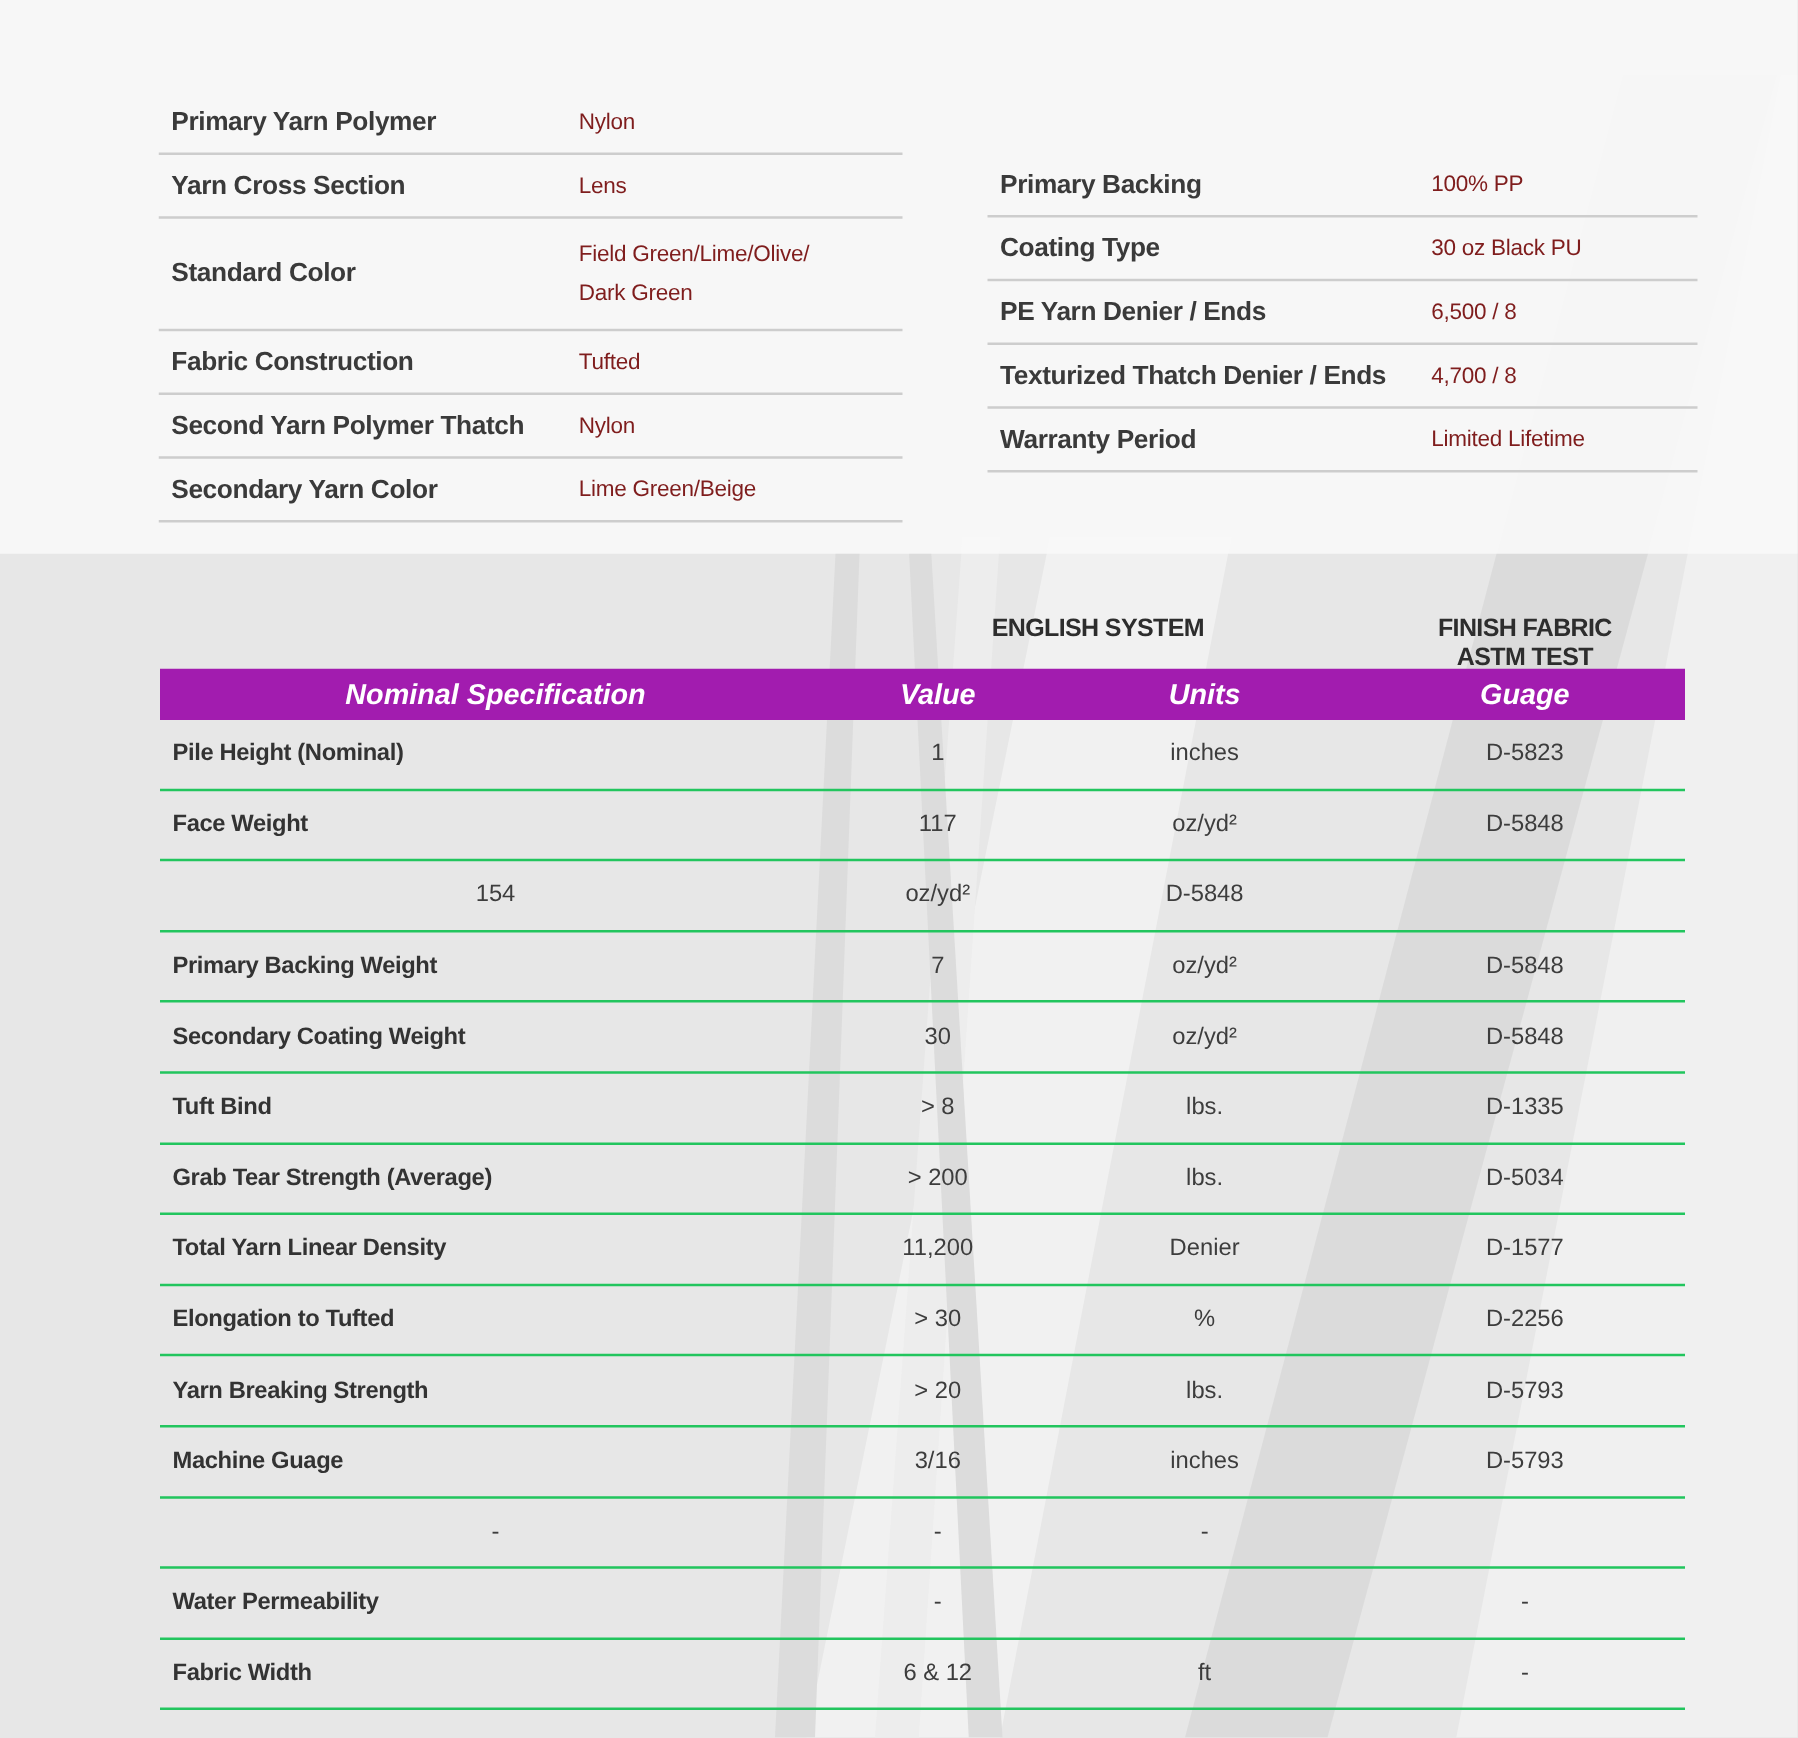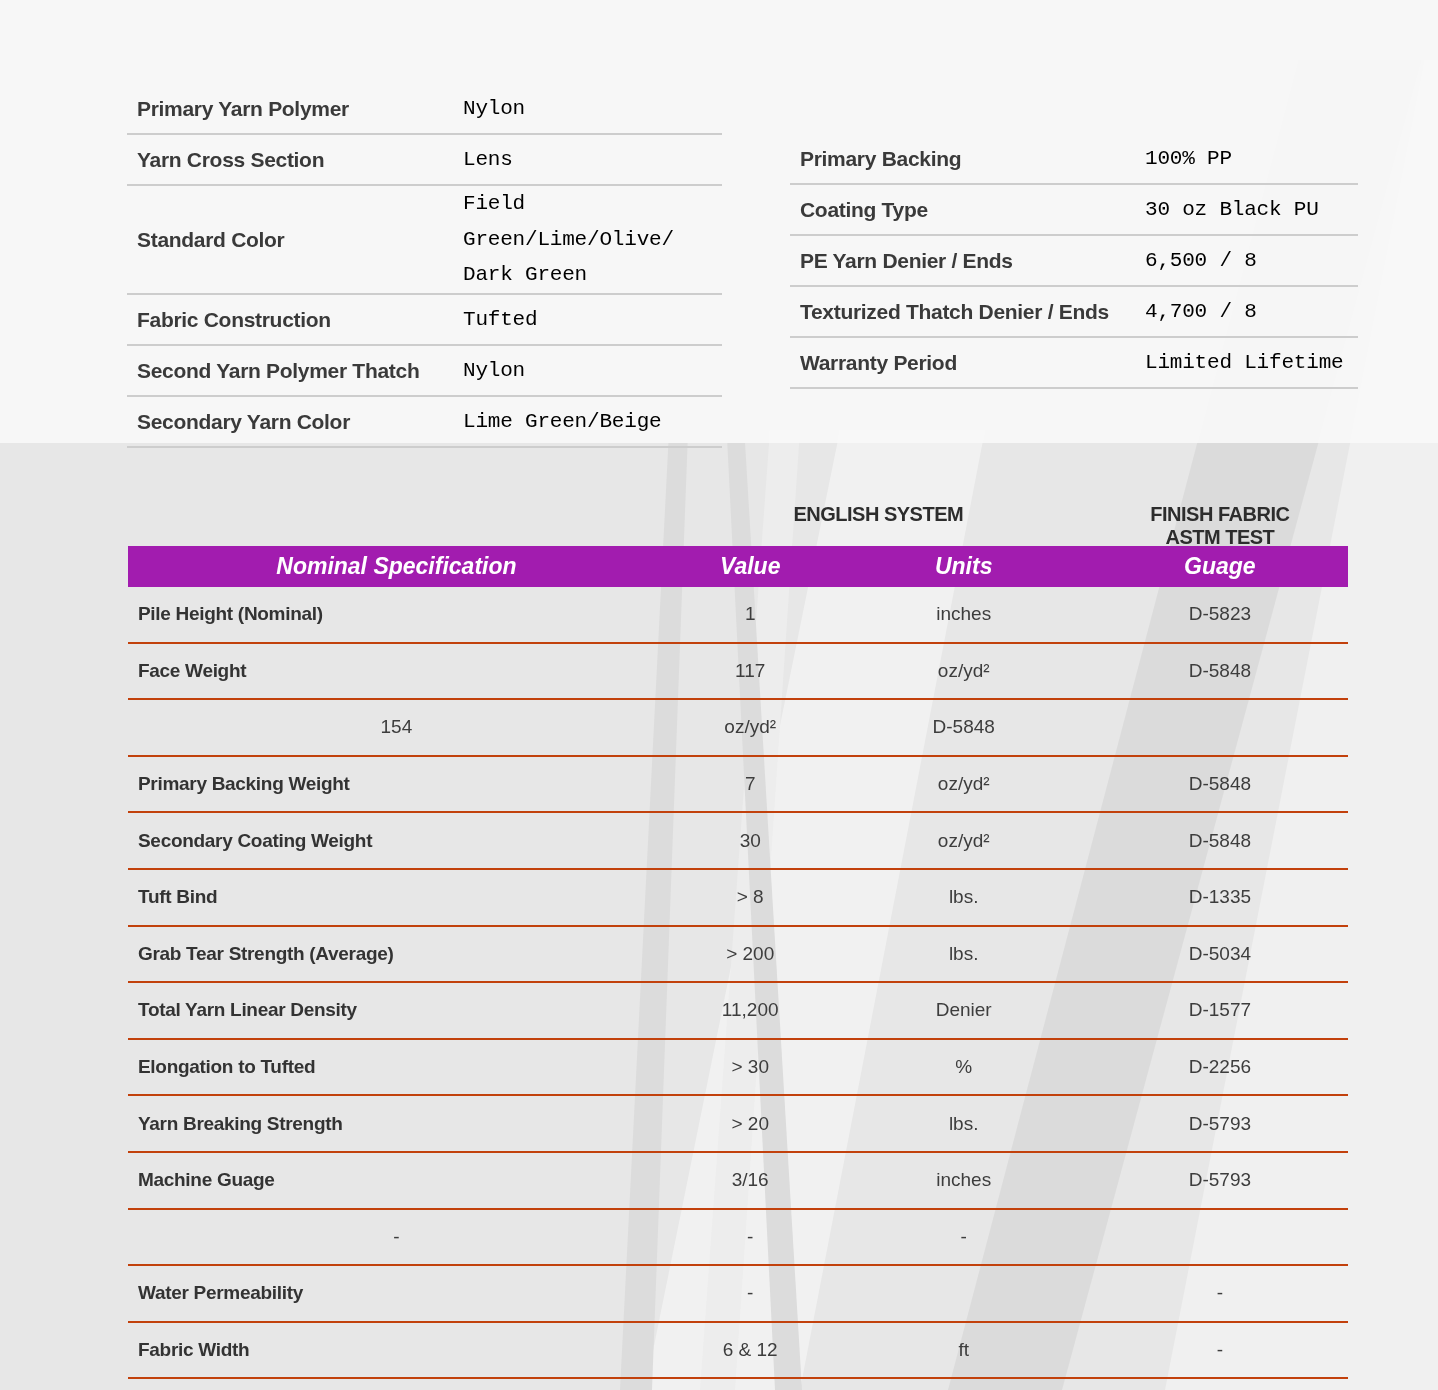--- a/index.html
+++ b/index.html
@@ -9,57 +9,57 @@
     background:#e7e7e7;
     font-family:"Liberation Sans", sans-serif;
     color:#3b3b3b;
     overflow:hidden;
   }
   .watermark { position:absolute; left:0; top:0; width:1438px; height:1390px; }
   .top-overlay {
     position:absolute; left:0; top:0; width:1438px; height:443px;
     background:rgba(249,249,249,0.92);
   }
-  .layer { position:absolute; left:0; top:15px; width:1438px; height:1240px; }
+  .layer { position:absolute; left:0; top:4px; width:1438px; height:1240px; }
 
   
   .kv-table { position:absolute; }
   .kv-table-left  { left:127px; top:69px;  width:595px; }
   .kv-table-right { left:790px; top:119px; width:568px; }
   .kv-row {
     display:flex; align-items:center;
     min-height:51px; border-bottom:2px solid #cdcdcd;
   }
   .kv-row.tall { min-height:90px; }
   .kv-label {
     flex:0 0 auto; padding-left:10px;
     font-weight:bold; font-size:21px; letter-spacing:-0.3px; color:#3a3a3a;
   }
   .kv-table-left  .kv-label { width:336px; }
   .kv-table-right .kv-label { width:355px; }
   .kv-value {
-    font-size:21px; letter-spacing:-0.2px; color:#000000;
-    white-space:pre-line; line-height:1.7;font-family:Liberation Mono, monospace;
+    font-size:18px; letter-spacing:-0.2px; color:#7f1d1d;
+    white-space:pre-line; line-height:1.7;
   }
 
   
   .spec-table { position:absolute; left:128px; top:488px; width:1220px; }
   .grid4 { display:grid; grid-template-columns:44% 14% 21% 21%; align-items:center; }
   .group-row { height:43px; }
   .group-head {
     font-weight:bold; font-size:20px; letter-spacing:-0.5px;
     color:#2d2d2d; text-align:center;
   }
   .span-2 { grid-column:2 / 4; }
   .green-bar {
     height:41px; background:#a21caf; color:#ffffff;
     font-style:italic; font-weight:bold; font-size:23px;
   }
   .green-bar > div { text-align:center; }
-  .data-row { height:56.6px; border-bottom:2px solid #c2410c; }
+  .data-row { height:56.6px; border-bottom:2px solid #22c55e; }
   .spec-cell {
     padding-left:10px; font-weight:bold; font-size:19px;
     letter-spacing:-0.3px; color:#333333;
   }
   .num-cell { text-align:center; font-size:19px; color:#3d3d3d; }
 </style>
 </head>
 <body>
 
 <svg class="watermark" viewBox="0 0 1438 1390" preserveAspectRatio="none" aria-hidden="true">

